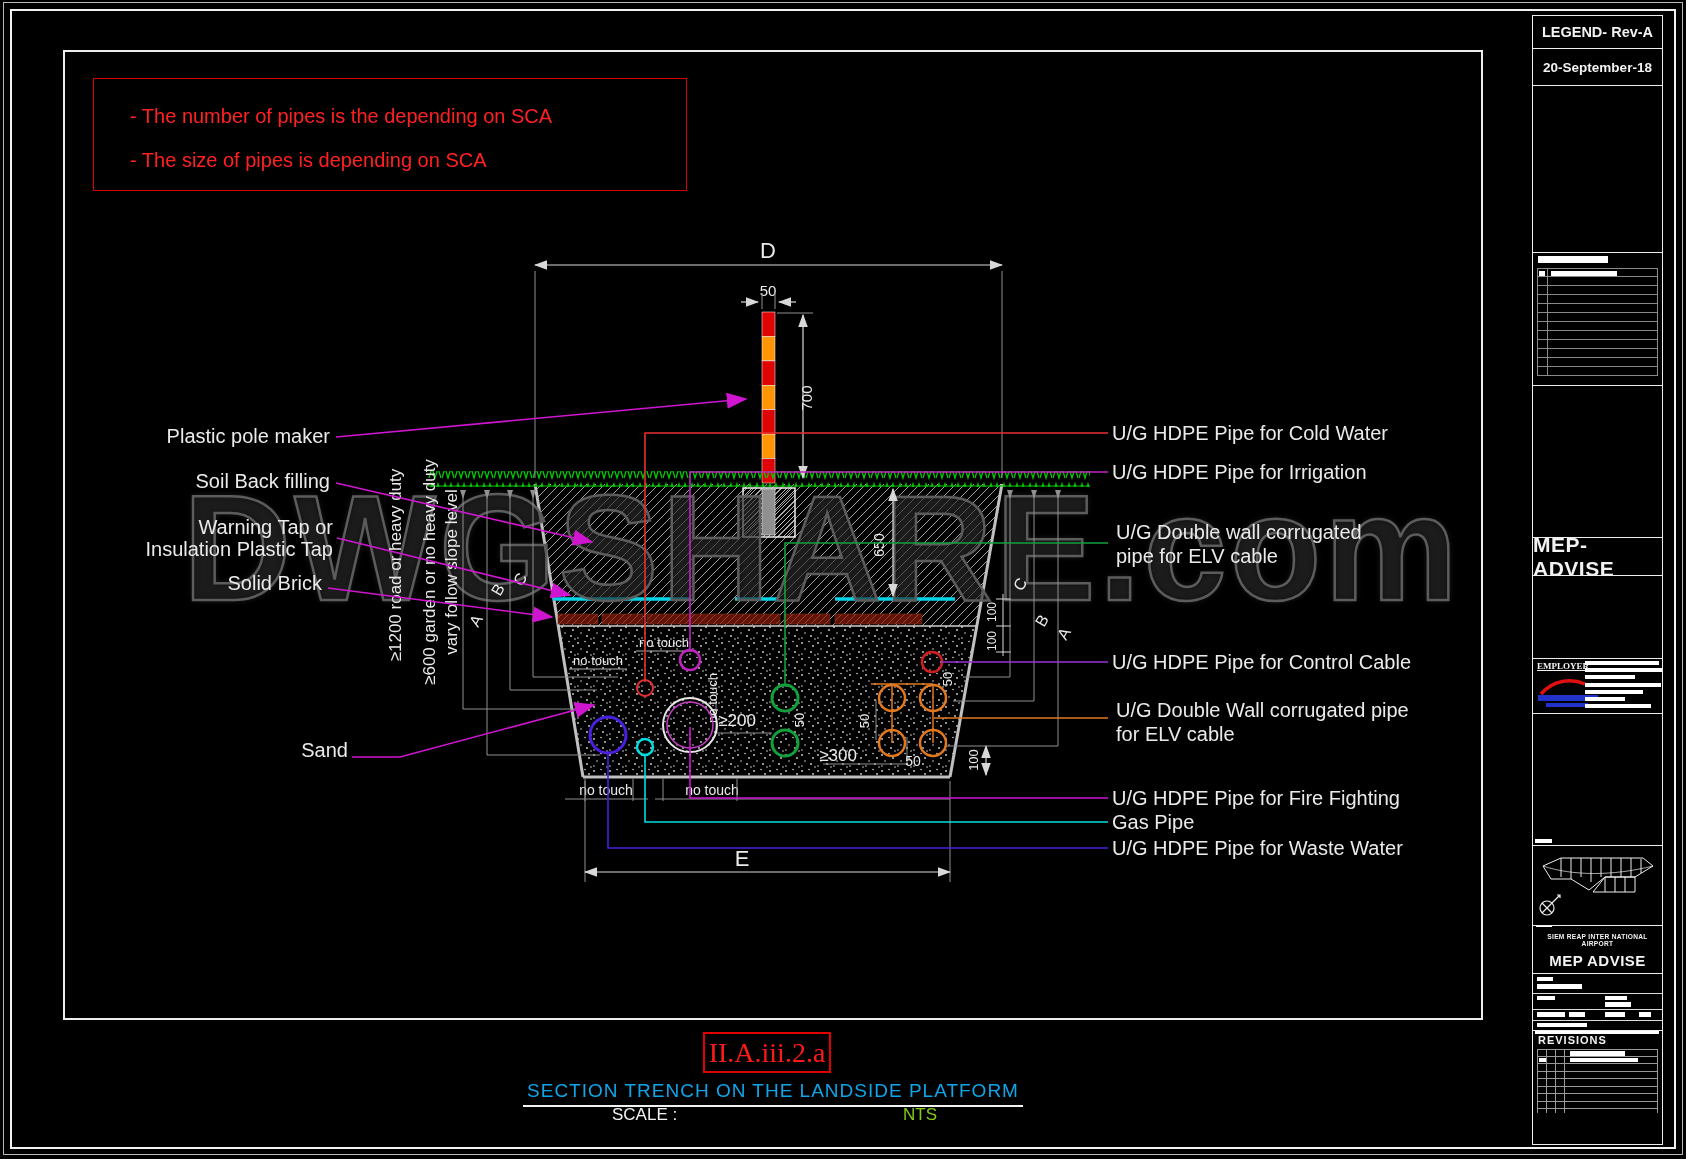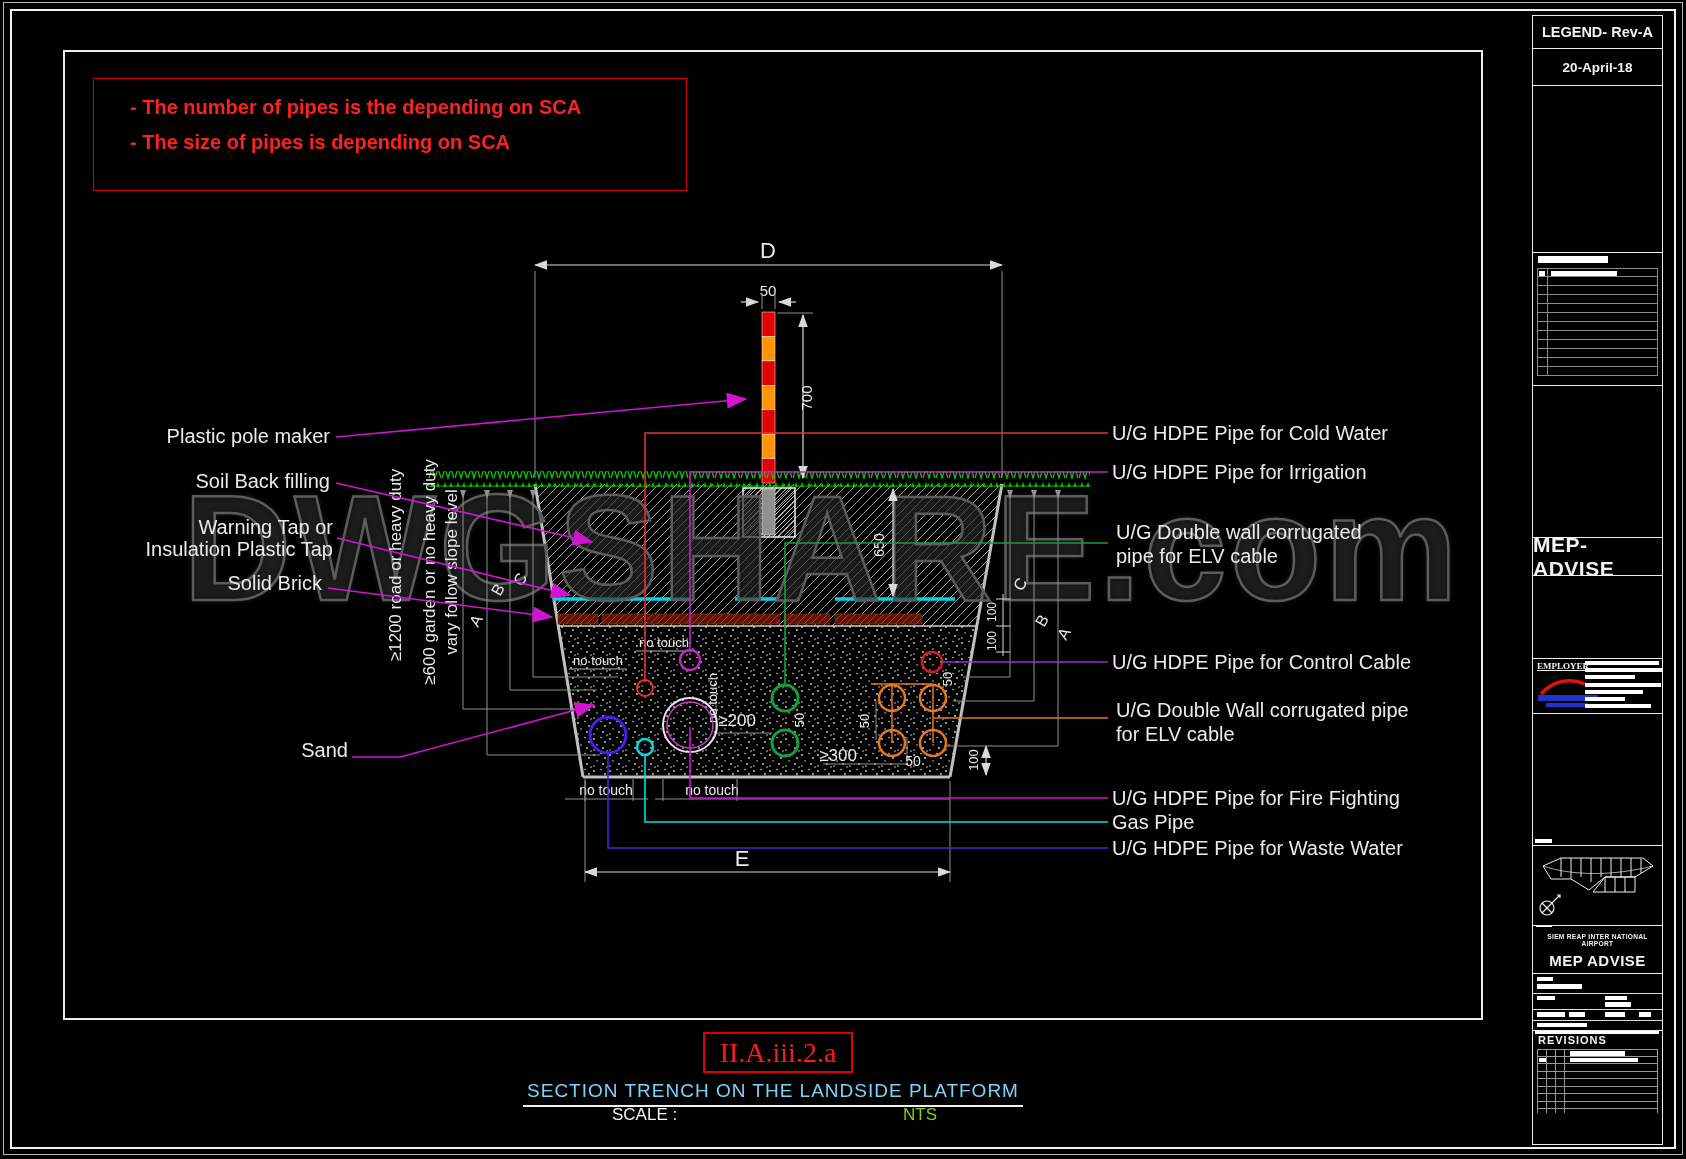--- a/index.html
+++ b/index.html
@@ -7,34 +7,34 @@
        font-family:"Liberation Sans",sans-serif;-webkit-font-smoothing:antialiased;}
   *{box-sizing:border-box;}
   .abs{position:absolute;}
   
   .border-outer{left:3px;top:2px;width:1680px;height:1153px;border:1px solid #b9b9b9;}
   .border-inner{left:10px;top:9px;width:1666px;height:1140px;border:2px solid #f2f2f2;}
   .main-frame{left:63px;top:50px;width:1420px;height:970px;border:2px solid #ededed;}
   
   .note-box{left:93px;top:78px;width:594px;height:113px;border:1.5px solid #d40000;
             color:#ff2020;font-size:20px;padding:5px 10px;z-index:6;}
-  .note-line{margin-left:26px;margin-top:12px;white-space:nowrap;font-weight:bold;}
+  .note-line{margin-left:26px;margin-top:21px;white-space:nowrap;}
   
   .watermark{left:183px;top:462px;z-index:2;font-size:150px;font-weight:bold;letter-spacing:3px;
              color:rgba(18,18,18,0.55);-webkit-text-stroke:2.5px #5c5c5c;
              text-shadow:0 0 6px rgba(160,160,160,0.25);white-space:nowrap;}
   svg{position:absolute;left:0;top:0;}
   #svgA{z-index:1;} #svgB{z-index:3;}
   svg text{font-family:"Liberation Sans",sans-serif;fill:#eaeaea;}
   
-  .code-box{left:703px;top:1032px;width:150px;height:41px;border:2px solid #e00000;z-index:6;
+  .code-box{left:703px;top:1032px;width:128px;height:41px;border:2px solid #e00000;z-index:6;
             display:flex;align-items:center;justify-content:center;
             color:#ff1a1a;font-family:"Liberation Serif",serif;font-size:28px;}
   .sheet-title-wrap{left:63px;top:1080px;width:1420px;text-align:center;z-index:6;}
-  .sheet-title{display:inline-block;color:#7dd3fc;font-size:19px;letter-spacing:1px;
+  .sheet-title{display:inline-block;color:#0ea5e9;font-size:19px;letter-spacing:1px;
                border-bottom:2px solid #f2f2f2;padding:0 4px 3px 4px;}
   .scale-label{left:612px;top:1105px;color:#f2f2f2;font-size:17px;z-index:6;}
   .scale-value{left:903px;top:1105px;color:#84cc16;font-size:17px;z-index:6;}
   
   .tblock{left:1532px;top:15px;width:131px;height:1130px;border:1.5px solid #ededed;z-index:6;
           display:flex;flex-direction:column;color:#f2f2f2;}
   .tb-sec{border-bottom:1.5px solid #ededed;position:relative;flex:none;overflow:hidden;}
   .tb-legend{height:33px;display:flex;align-items:center;justify-content:center;
              font-weight:bold;font-size:14.5px;}
   .tb-date{height:37px;display:flex;align-items:center;justify-content:center;
@@ -338,21 +338,21 @@
   <span>II.A.iii.2.a</span>
 </div>
 <div class="abs sheet-title-wrap">
   <span class="sheet-title">SECTION TRENCH ON THE LANDSIDE PLATFORM</span>
 </div>
 <div class="abs scale-label">SCALE :</div>
 <div class="abs scale-value">NTS</div>
 
 <div class="abs tblock">
   <div class="tb-sec tb-legend">LEGEND- Rev-A</div>
-  <div class="tb-sec tb-date">20-April-18</div>
+  <div class="tb-sec tb-date">20-September-18</div>
   <div class="tb-sec tb-empty1"></div>
 
   <div class="tb-sec tb-revtable">
     <div class="bar" style="left:5px;top:3px;width:70px;height:7px;"></div>
     <div style="margin-top:12px;">
       <div class="rrow">
           <i></i>
           <span class="bar" style="left:13px;top:1.5px;width:66px;height:5.5px;"></span>
           <span class="bar" style="left:1px;top:1.5px;width:6px;height:5.5px;"></span>
         </div>

